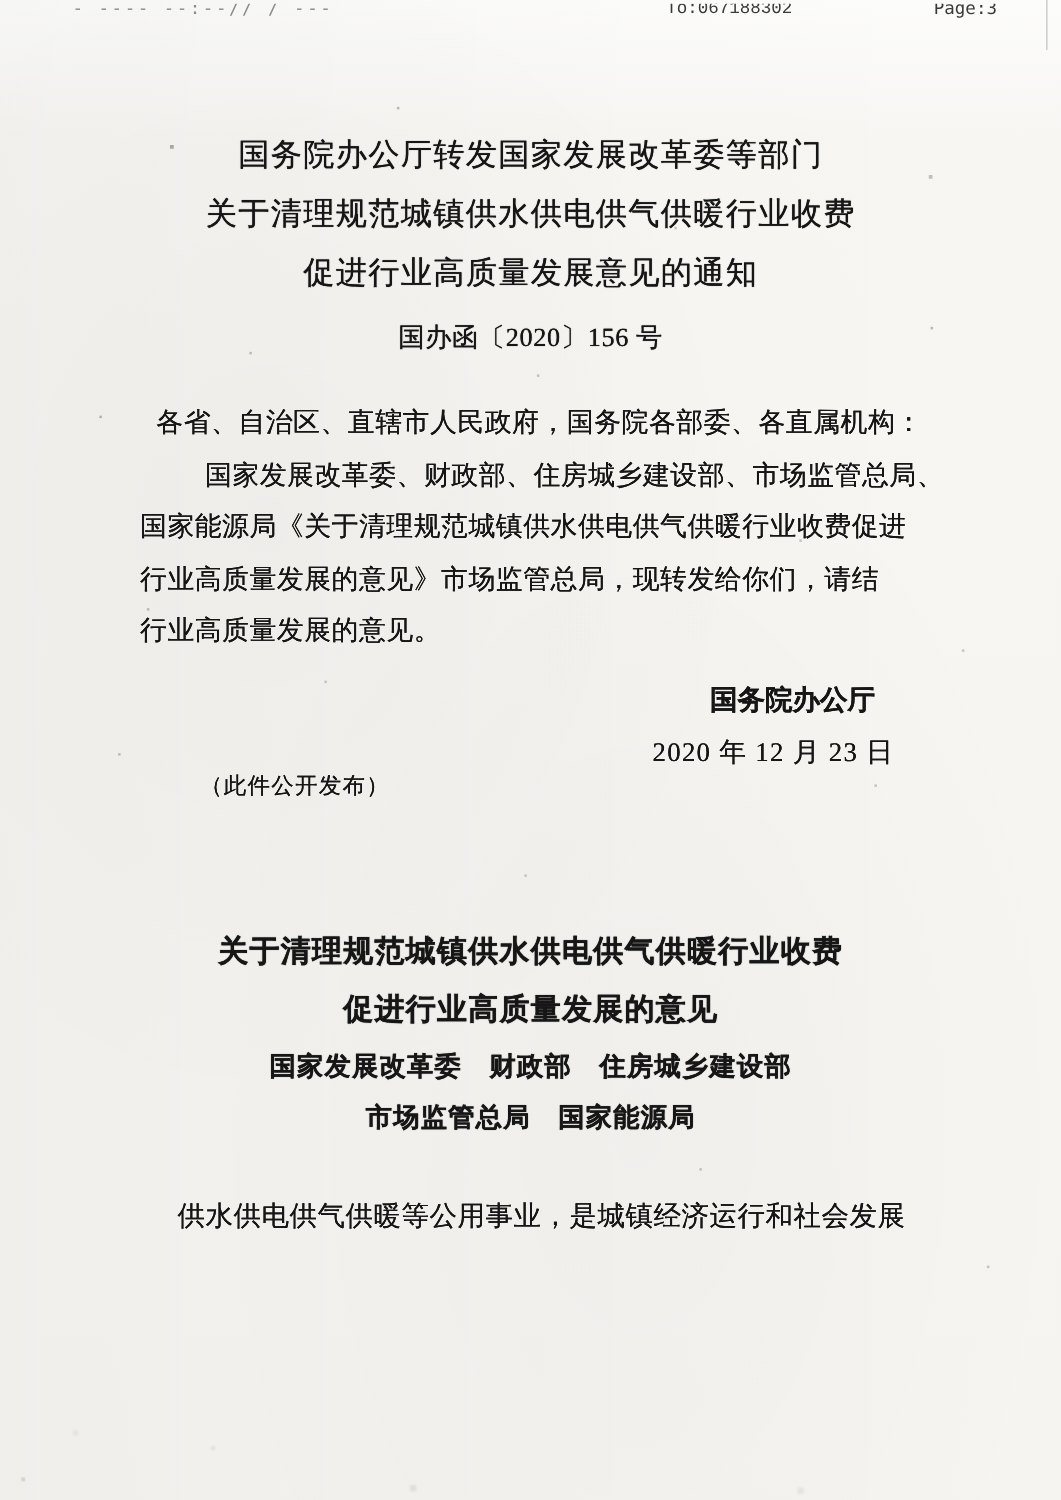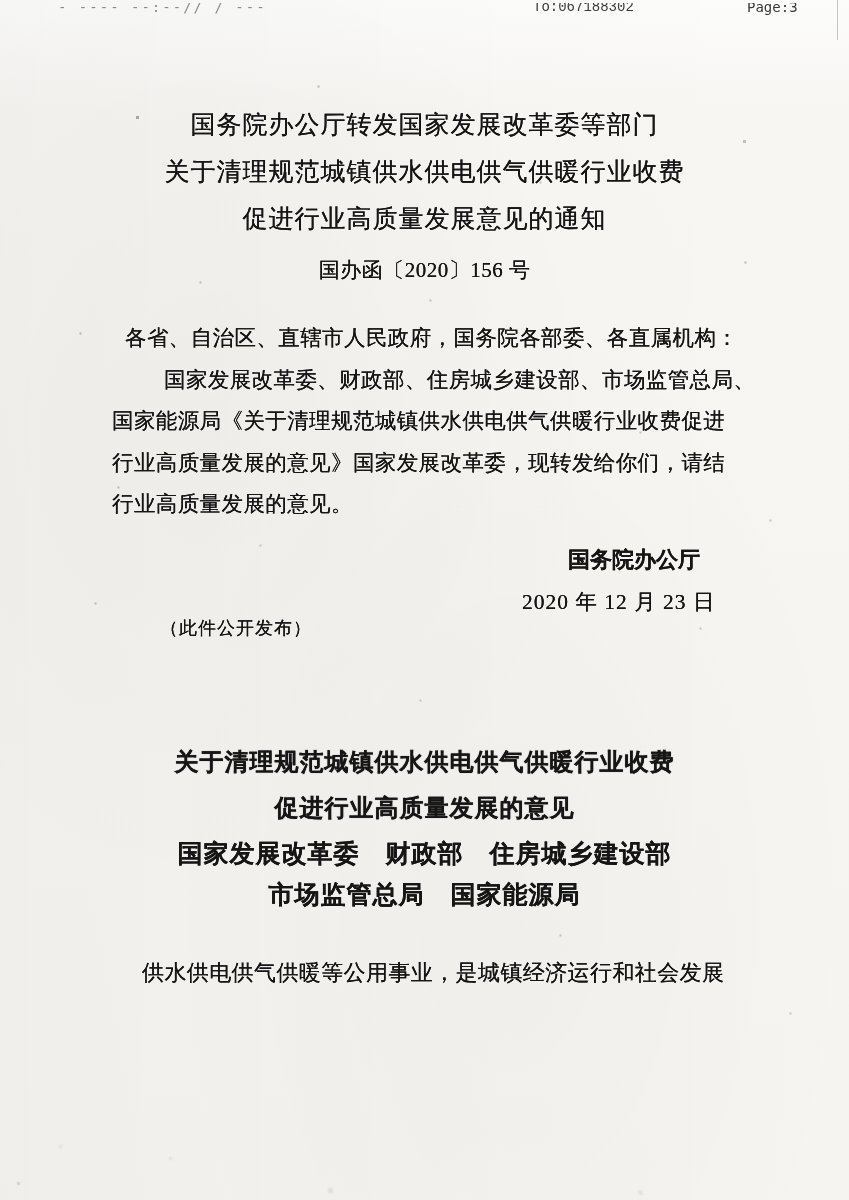--- a/index.html
+++ b/index.html
@@ -59,21 +59,21 @@
   
   .opinion-title {
     position: absolute; top: 739px; left: 0; right: 0;
     text-align: center; font-weight: bold;
     font-size: 24px; line-height: 46px; letter-spacing: 1px;
     text-shadow: 0 0 0.7px #000;
   }
   .opinion-issuers {
     position: absolute; top: 833px; left: 0; right: 0;
     text-align: center; font-weight: bold;
-    font-size: 25px; line-height: 41px; letter-spacing: 1px;
+    font-size: 21px; line-height: 41px; letter-spacing: 1px;
     text-shadow: 0 0 0.6px #000;
   }
 
   
   .opinion-body {
     position: absolute; top: 952px; left: 112px; width: 660px;
     font-size: 22px; line-height: 42px; white-space: nowrap;
     text-shadow: 0 0 0.5px #000; letter-spacing: 0.4px;
   }
   .opinion-body .line-indent { padding-left: 30px; }
@@ -132,21 +132,21 @@
     <div>国务院办公厅转发国家发展改革委等部门</div>
     <div>关于清理规范城镇供水供电供气供暖行业收费</div>
     <div>促进行业高质量发展意见的通知</div>
     <div class="doc-number">国办函〔2020〕156 号</div>
   </div>
 
   <div class="notice-body">
     <div class="line-salutation">各省、自治区、直辖市人民政府，国务院各部委、各直属机构：</div>
     <div class="line-indent">国家发展改革委、财政部、住房城乡建设部、市场监管总局、</div>
     <div>国家能源局《关于清理规范城镇供水供电供气供暖行业收费促进</div>
-    <div>行业高质量发展的意见》国家发展改革委，现转发给你们，请结</div>
+    <div>行业高质量发展的意见》市场监管总局，现转发给你们，请结</div>
     <div>行业高质量发展的意见。</div>
   </div>
 
   <div class="signer">国务院办公厅</div>
   <div class="sign-date">2020 年 12 月 23 日</div>
   <div class="public-note">（此件公开发布）</div>
 
   <div class="opinion-title">
     <div>关于清理规范城镇供水供电供气供暖行业收费</div>
     <div>促进行业高质量发展的意见</div>

